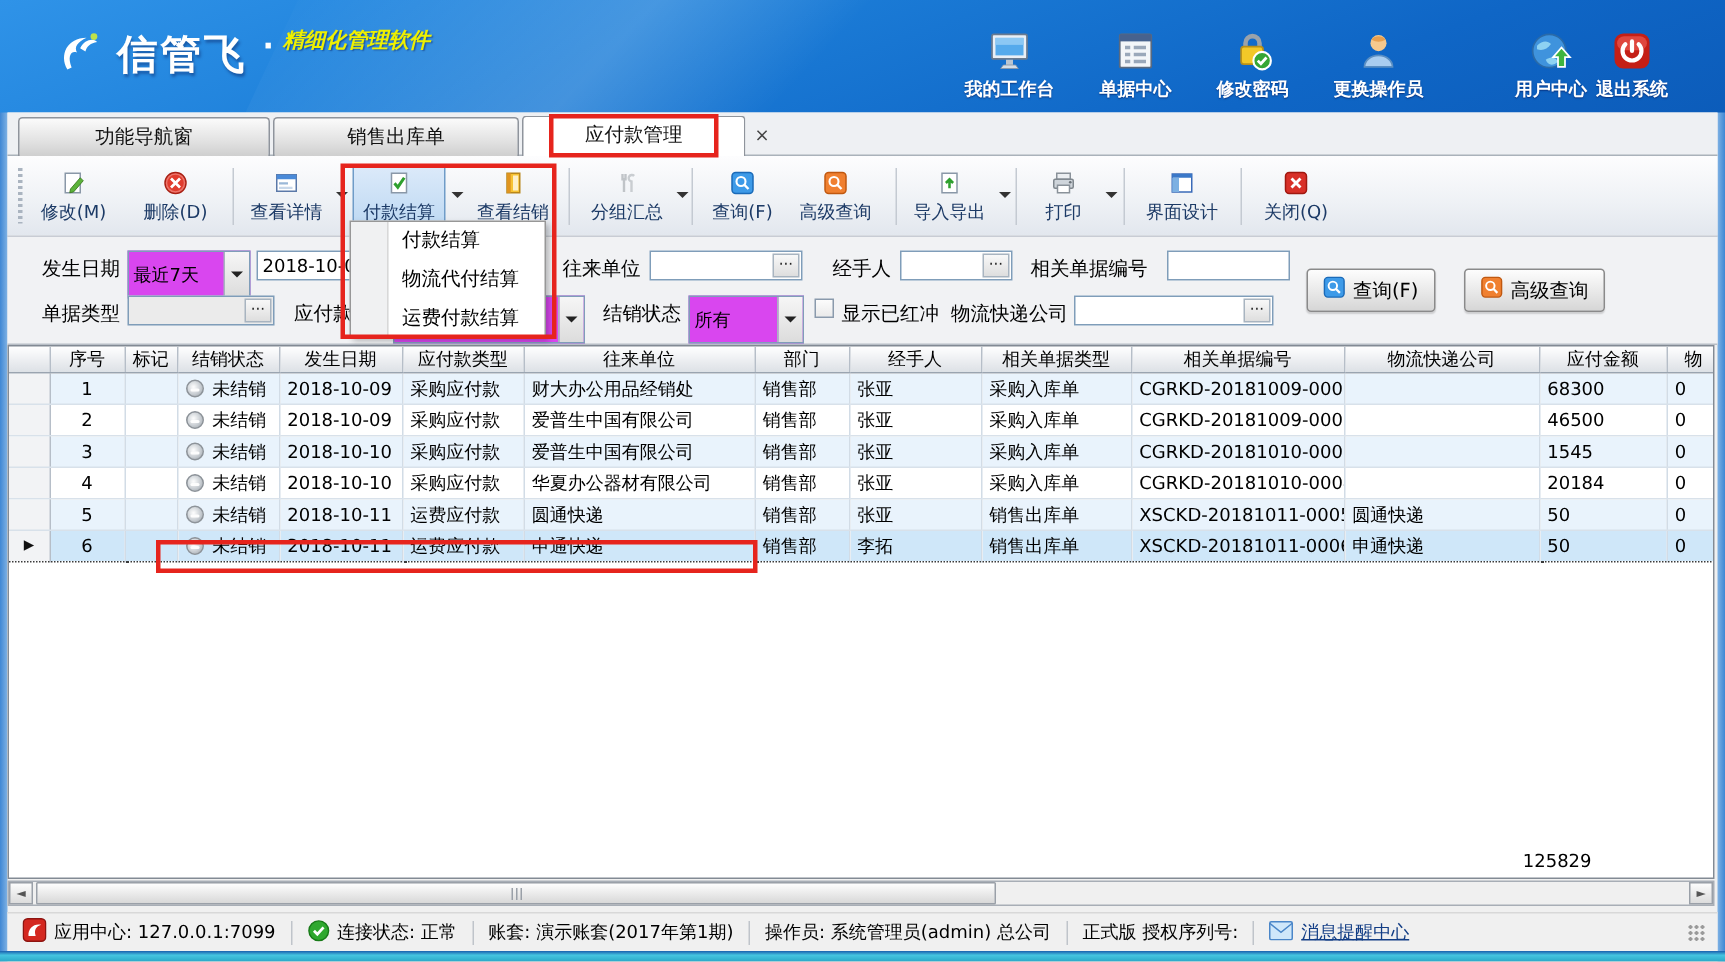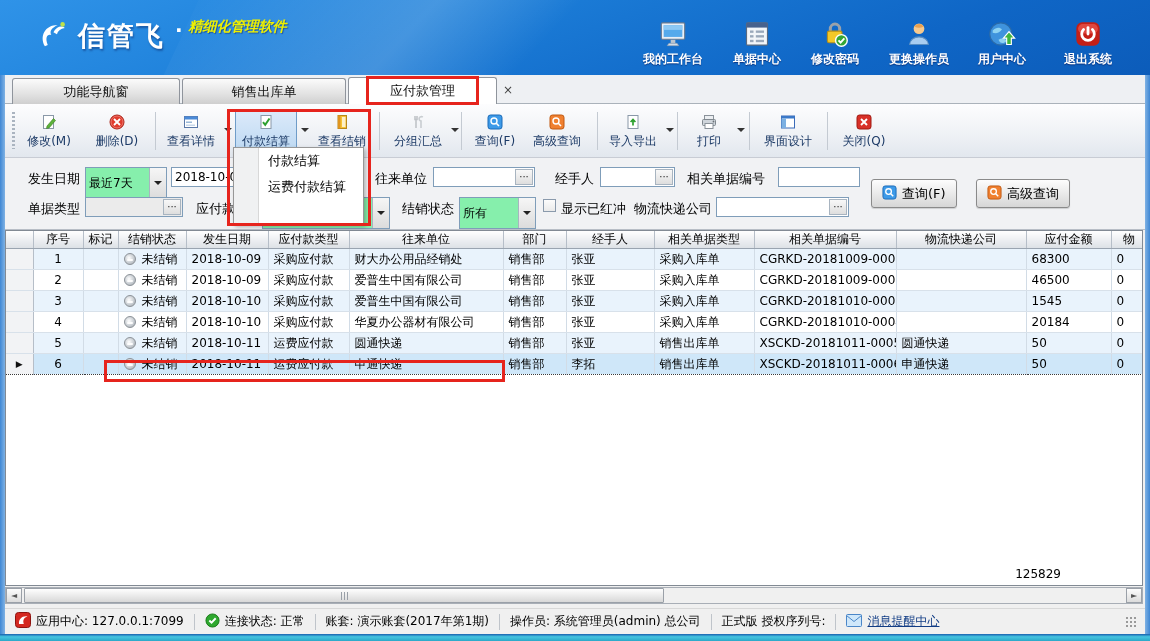--- a/index.html
+++ b/index.html
@@ -41,21 +41,21 @@
   .tbtn svg { display:block; margin-bottom:3px;}
   .tbtn.pressed { background:linear-gradient(#dceafa,#bcd8f2); border:1px solid #6f9cc8;}
   .tb-caret { position:absolute; top:24px; width:0; height:0; border-left:4px solid transparent; border-right:4px solid transparent; border-top:4px solid #333; cursor:pointer;}
   .tb-sep { position:absolute; top:8px; height:38px; width:1px; background:#c4cad2; }
 
   
   .filters { position:absolute; left:5px; top:158px; width:1140px; height:72px; background:#f1f2f4; border-bottom:1px solid #b8bec6; z-index:1;}
   .flabel { position:absolute; font-size:13px; color:#000; white-space:nowrap;}
   .finput { position:absolute; height:20px; background:#fff; border:1px solid #7f9db9; font-size:12px; color:#000; padding:2px 3px; overflow:hidden; white-space:nowrap;}
   .finput.gray { background:#ebebeb; }
-  .fcombo { position:absolute; height:32px; background:#86efac; border:1px solid #7f9db9; font-size:12px; display:flex; align-items:center;}
+  .fcombo { position:absolute; height:32px; background:#d946ef; border:1px solid #7f9db9; font-size:12px; display:flex; align-items:center;}
   .fcombo .val { flex:1; padding-left:3px; overflow:hidden; white-space:nowrap;}
   .drop-btn { width:17px; height:100%; background:linear-gradient(#f6f6f6,#dcdcdc); border-left:1px solid #a8b4c0; display:flex; align-items:center; justify-content:center; cursor:pointer;}
   .drop-btn::after { content:""; width:0; height:0; border-left:4px solid transparent; border-right:4px solid transparent; border-top:4px solid #222;}
   .dots-btn { position:absolute; right:1px; top:1px; bottom:1px; width:18px; background:linear-gradient(#f8f8f8,#dedede); border:1px solid #a8b4c0; font-size:10px; line-height:14px; text-align:center; color:#222; cursor:pointer;}
   .checkbox { position:absolute; width:13px; height:13px; background:linear-gradient(#fcfcfc,#eaeaea); border:1px solid #8a9aac; cursor:pointer;}
   .qbtn { position:absolute; height:29px; display:flex; align-items:center; gap:5px; padding:0 10px;
     background:linear-gradient(#fdfdfd,#e8e8e8 55%,#d6d6d6); border:1px solid #8a8a8a; border-radius:3px; font-size:13px; color:#000; cursor:pointer; box-shadow:0 1px 1px rgba(0,0,0,.15);}
 
   
   .menu { position:absolute; left:233px; top:147px; width:131px; height:78px; background:#fff; border:1px solid #979797; box-shadow:2px 2px 4px rgba(0,0,0,.25); z-index:5;}
@@ -157,21 +157,21 @@
     <div class="hnav" style="left:884px;width:70px;">
       <span>
           <svg width="30" height="28" viewBox="0 0 24 24">
             <circle cx="12" cy="7.5" r="4.6" fill="#f6c98e"></circle>
             <path d="M8 5.5 a5 5 0 0 1 8 0 a8 8 0 0 1-8 0 Z" fill="#e8a050"></path>
             <path d="M4 21 a8 6.5 0 0 1 16 0 Z" fill="#a9cdf0" stroke="#5a8ec2"></path>
           </svg>
         </span>
       <span class="lbl">更换操作员</span>
     </div>
-    <div class="hnav" style="left:972px;width:60px;">
+    <div class="hnav" style="left:1004px;width:60px;">
       <span>
           <svg width="30" height="28" viewBox="0 0 24 24">
             <circle cx="11" cy="12" r="9.5" fill="#3f93dd" stroke="#2a6aa8"></circle>
             <path d="M4 9 C7 6 10 6 12 8 C10 11 7 12 4 11 Z" fill="#8ed2f2"></path>
             <path d="M9 17 C12 15 15 16 16 18 C13 21 10 20 9 17 Z" fill="#8ed2f2"></path>
             <path d="M16 21 v-5.5 h-2.8 L18 10 l4.8 5.5 H20 V21 Z" fill="#3fb43f" stroke="#fff" stroke-width="1"></path>
           </svg>
         </span>
       <span class="lbl">用户中心</span>
     </div>
@@ -384,20 +384,21 @@
     <span class="checkbox" style="left:538px;top:41px;"></span>
     <span class="flabel" style="left:556px;top:42px;">显示已红冲</span>
     <span class="flabel" style="left:629px;top:42px;">物流快递公司</span>
     <div class="finput" style="left:711px;top:39px;width:133px;">
       <span class="dots-btn">···</span>
     </div>
   </div>
 
   <div class="menu">
     <div class="menu-item">付款结算</div>
+    <div class="menu-item">物流代付结算</div>
     <div class="menu-item">运费付款结算</div>
   </div>
 
   <div class="grid">
     <table class="dg">
       <colgroup>
           <col style="width: 27px;">
           <col style="width: 50px;">
           <col style="width: 35px;">
           <col style="width: 68px;">

